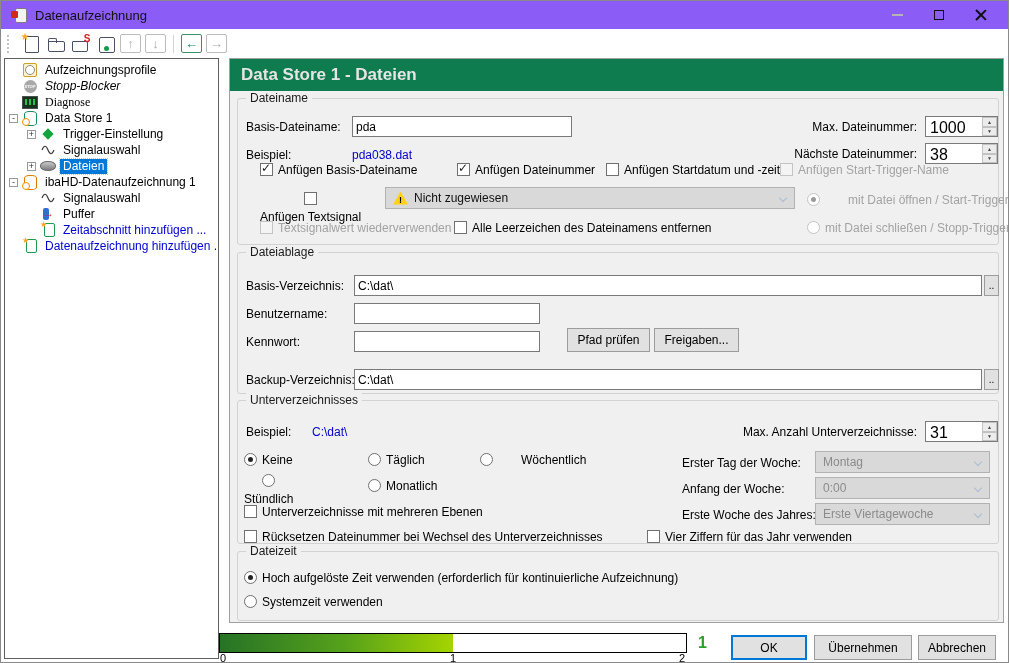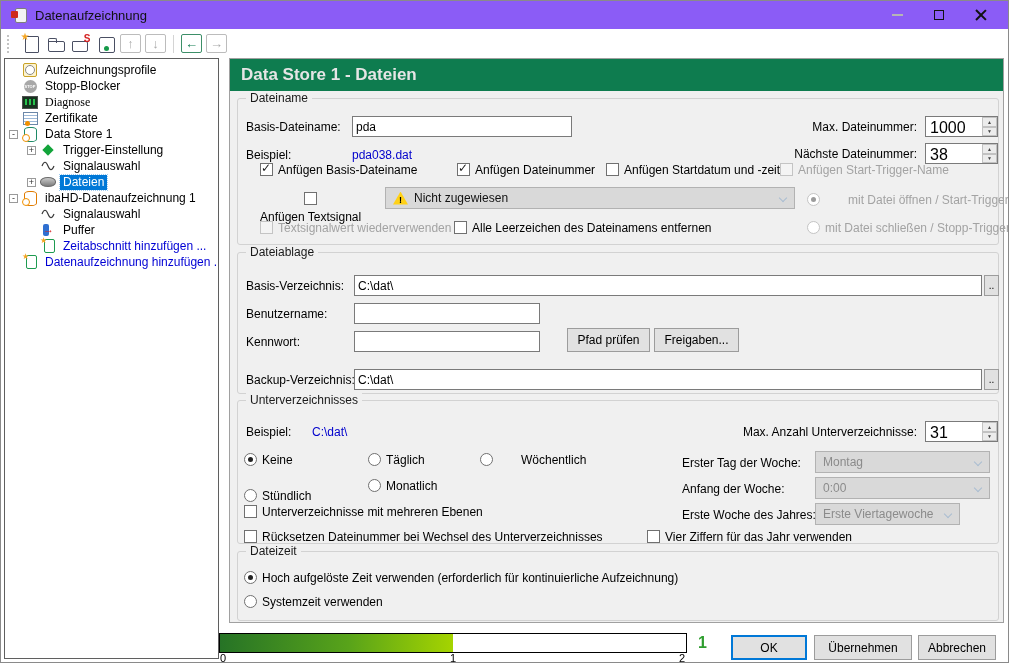--- a/index.html
+++ b/index.html
@@ -204,34 +204,29 @@
         <span class="tb-arrow arrow-right-icon tb-dis"></span>
       </span>
     </div>
 
   <div class="tree-panel">
       <div class="t-row" style="padding-left: 4px;">
         <span class="t-exp empty"></span>
         <span class="t-ico profile-icon"></span>
         <span class="t-lbl">Aufzeichnungsprofile</span>
       </div>
-      <div class="t-row" style="padding-left: 4px;">
+      <div class="t-row" style="padding-left: 4px; font-style: italic;">
         <span class="t-exp empty"></span>
         <span class="t-ico stop-icon"></span>
         <span class="t-lbl">Stopp-Blocker</span>
       </div>
       <div class="t-row" style="padding-left: 4px; font-family: Liberation Serif, serif;">
         <span class="t-exp empty"></span>
         <span class="t-ico diagnose-icon"></span>
         <span class="t-lbl">Diagnose</span>
-      </div>
-      <div class="t-row" style="padding-left: 4px;">
-        <span class="t-exp empty"></span>
-        <span class="t-ico certificate-icon"></span>
-        <span class="t-lbl">Zertifikate</span>
       </div>
       <div class="t-row" style="padding-left: 4px;">
         <span class="t-exp">-</span>
         <span class="t-ico datastore-clock-icon"></span>
         <span class="t-lbl">Data Store 1</span>
       </div>
       <div class="t-row" style="padding-left: 22px;">
         <span class="t-exp">+</span>
         <span class="t-ico trigger-icon"></span>
         <span class="t-lbl">Trigger-Einstellung</span>
@@ -393,40 +388,40 @@
         <div class="row" style="left:242px;top:51px;gap:28px;">
           <span class="rb"></span>
           <span>Wöchentlich</span>
         </div>
         <span class="lbl" style="left:444px;top:55px;">Erster Tag der Woche:</span>
         <div class="ddl" style="left:577px;top:50px;width:175px;">
           <span>Montag</span>
           <span class="chev"></span>
         </div>
 
-        <div class="row" style="left:6px;top:87px;">
+        <div class="row" style="left:6px;top:73px;flex-direction:column;">
           <span class="rb"></span>
           <span>Stündlich</span>
         </div>
         <div class="row" style="left:130px;top:77px;">
           <span class="rb"></span>
           <span>Monatlich</span>
         </div>
         <span class="lbl" style="left:444px;top:81px;">Anfang der Woche:</span>
         <div class="ddl" style="left:577px;top:76px;width:175px;">
           <span>0:00</span>
           <span class="chev"></span>
         </div>
 
         <div class="row" style="left:6px;top:103px;">
           <span class="cb"></span>
           <span>Unterverzeichnisse mit mehreren Ebenen</span>
         </div>
         <span class="lbl" style="left:444px;top:107px;">Erste Woche des Jahres:</span>
-        <div class="ddl" style="left:577px;top:102px;width:145px;">
+        <div class="ddl" style="left:577px;top:102px;width:175px;">
           <span>Erste Viertagewoche</span>
           <span class="chev"></span>
         </div>
 
         <div class="row" style="left:6px;top:128px;">
           <span class="cb"></span>
           <span>Rücksetzen Dateinummer bei Wechsel des Unterverzeichnisses</span>
         </div>
         <div class="row" style="left:409px;top:128px;">
           <span class="cb"></span>

